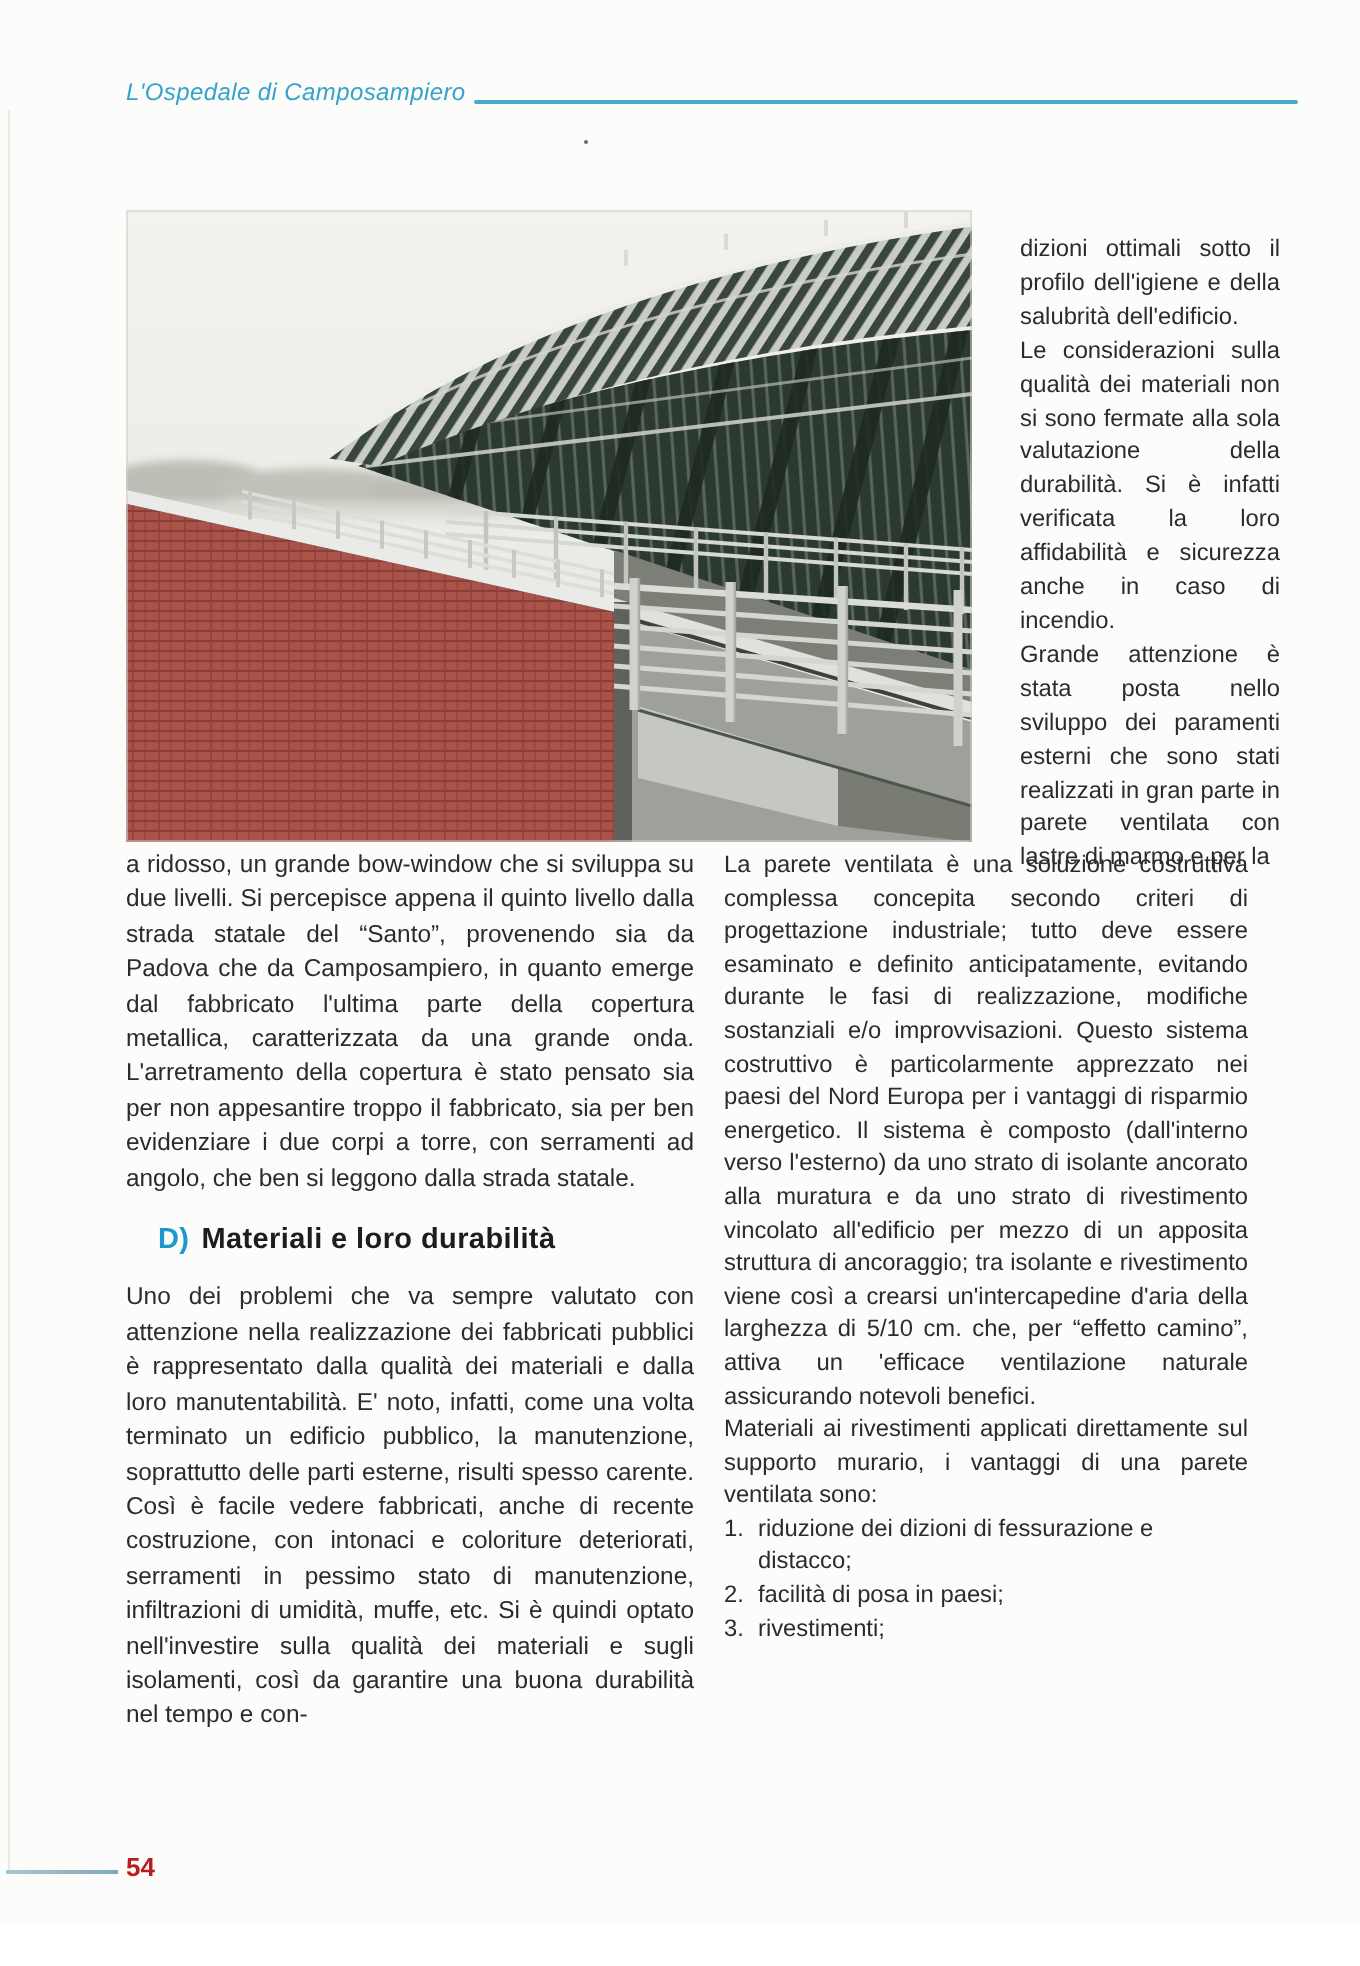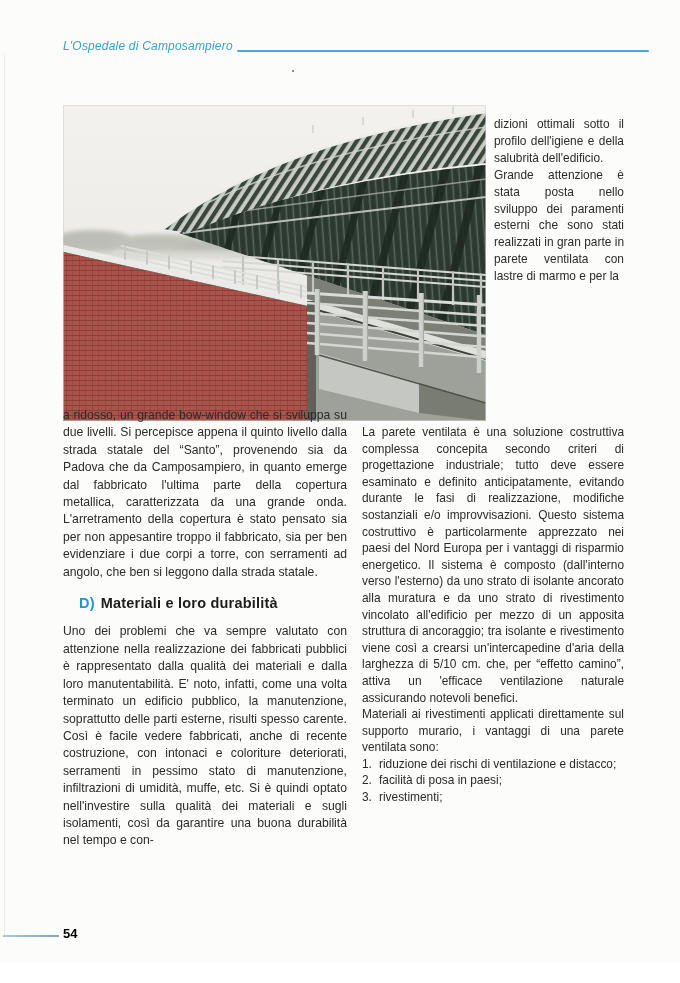--- a/index.html
+++ b/index.html
@@ -12,40 +12,40 @@
     position:absolute;left:63px;top:39px;font-size:12px;font-style:italic;
     color:#36a3cb;letter-spacing:.2px;white-space:nowrap;
   }
   .header-rule{position:absolute;left:237px;top:50px;width:412px;height:2px;background:#4aa9cd;border-radius:1px;}
   .stray-dot{position:absolute;left:292px;top:70px;width:2px;height:2px;background:#6b6b6b;border-radius:50%;}
   .photo{position:absolute;left:63px;top:105px;width:423px;height:316px;margin:0;}
   .photo svg{display:block;}
 
   .textblock p{margin:0;text-align:justify;}
   .col-left{
-    position:absolute;left:63px;top:407px;width:284px;
+    position:absolute;left:63px;top:424px;width:284px;
     font-size:12.2px;line-height:17.4px;color:#2b2b2b;
   }
   .section-heading{margin:14px 0 11px 16px;font-size:14.5px;font-weight:bold;color:#1d1d1d;letter-spacing:.2px;}
   .section-heading .hprefix{color:#1e97cb;margin-right:6px;}
   .col-right-narrow{
-    position:absolute;left:494px;top:116px;width:130px;
+    position:absolute;left:510px;top:116px;width:130px;
     font-size:11.9px;line-height:16.9px;color:#2b2b2b;
   }
   .col-right-wide{
     position:absolute;left:362px;top:424px;width:262px;
     font-size:11.9px;line-height:16.6px;color:#2b2b2b;
   }
   .adv-list{margin-top:0;}
   .adv-item{display:flex;}
   .adv-item .num{width:17px;flex:0 0 17px;}
   .adv-item .itext{flex:1;}
   .footer-rule{position:absolute;left:3px;top:935px;width:56px;height:2px;
     background:linear-gradient(90deg,#aac6d4,#7fa8bf);}
-  .page-number{position:absolute;left:63px;top:926px;font-size:13px;font-weight:600;color:#000000;}
+  .page-number{position:absolute;left:63px;top:926px;font-size:13px;font-weight:600;color:#b91c1c;}
 </style>
 </head>
 <body>
 
 <div class="page">
 
   <div class="scan-edge"></div>
 
   <span class="header-title">L'Ospedale di Camposampiero</span>
   <span class="header-rule"></span>
@@ -190,38 +190,39 @@
           <line x1="360.5" y1="188" x2="360.5" y2="262"></line>
         </g>
       </g>
 
       <rect x="0.5" y="0.5" width="422" height="315" fill="none" stroke="#d2d1cd" opacity="0.6"></rect>
     </svg>
   </figure>
 
   <section class="col-right-narrow textblock">
     <p>dizioni ottimali sotto il profilo dell'igiene e della salubrità dell'edificio.</p>
+    <p>Le considerazioni sulla qualità dei materiali non si sono fermate alla sola valutazione della durabilità. Si è infatti verificata la loro affidabilità e sicurezza anche in caso di incendio.</p>
     <p>Grande attenzione è stata posta nello sviluppo dei paramenti esterni che sono stati realizzati in gran parte in parete ventilata con lastre di marmo e per la</p>
   </section>
 
   <section class="col-left textblock">
     <p>a ridosso, un grande bow-window che si sviluppa su due livelli. Si percepisce appena il quinto livello dalla strada statale del “Santo”, provenendo sia da Padova che da Camposampiero, in quanto emerge dal fabbricato l'ultima parte della copertura metallica, caratterizzata da una grande onda. L'arretramento della copertura è stato pensato sia per non appesantire troppo il fabbricato, sia per ben evidenziare i due corpi a torre, con serramenti ad angolo, che ben si leggono dalla strada statale.</p>
     <h3 class="section-heading">
       <span class="hprefix">D)</span><span>Materiali e loro durabilità</span>
     </h3>
     <p>Uno dei problemi che va sempre valutato con attenzione nella realizzazione dei fabbricati pubblici è rappresentato dalla qualità dei materiali e dalla loro manutentabilità. E' noto, infatti, come una volta terminato un edificio pubblico, la manutenzione, soprattutto delle parti esterne, risulti spesso carente. Così è facile vedere fabbricati, anche di recente costruzione, con intonaci e coloriture deteriorati, serramenti in pessimo stato di manutenzione, infiltrazioni di umidità, muffe, etc. Si è quindi optato nell'investire sulla qualità dei materiali e sugli isolamenti, così da garantire una buona durabilità nel tempo e con-</p>
   </section>
 
   <section class="col-right-wide textblock">
     <p>La parete ventilata è una soluzione costruttiva complessa concepita secondo criteri di progettazione industriale; tutto deve essere esaminato e definito anticipatamente, evitando durante le fasi di realizzazione, modifiche sostanziali e/o improvvisazioni. Questo sistema costruttivo è particolarmente apprezzato nei paesi del Nord Europa per i vantaggi di risparmio energetico. Il sistema è composto (dall'interno verso l'esterno) da uno strato di isolante ancorato alla muratura e da uno strato di rivestimento vincolato all'edificio per mezzo di un apposita struttura di ancoraggio; tra isolante e rivestimento viene così a crearsi un'intercapedine d'aria della larghezza di 5/10 cm. che, per “effetto camino”, attiva un 'efficace ventilazione naturale assicurando notevoli benefici.</p>
     <p>Materiali ai rivestimenti applicati direttamente sul supporto murario, i vantaggi di una parete ventilata sono:</p>
     <div class="adv-list">
       <div class="adv-item">
         <span class="num">1.</span>
-        <span class="itext">riduzione dei rischi di ventilazione e distacco;</span>
+        <span class="itext">riduzione dei dizioni di fessurazione e distacco;</span>
       </div>
       <div class="adv-item">
         <span class="num">2.</span>
         <span class="itext">facilità di posa in paesi;</span>
       </div>
       <div class="adv-item">
         <span class="num">3.</span>
         <span class="itext">rivestimenti;</span>
       </div>
     </div>

